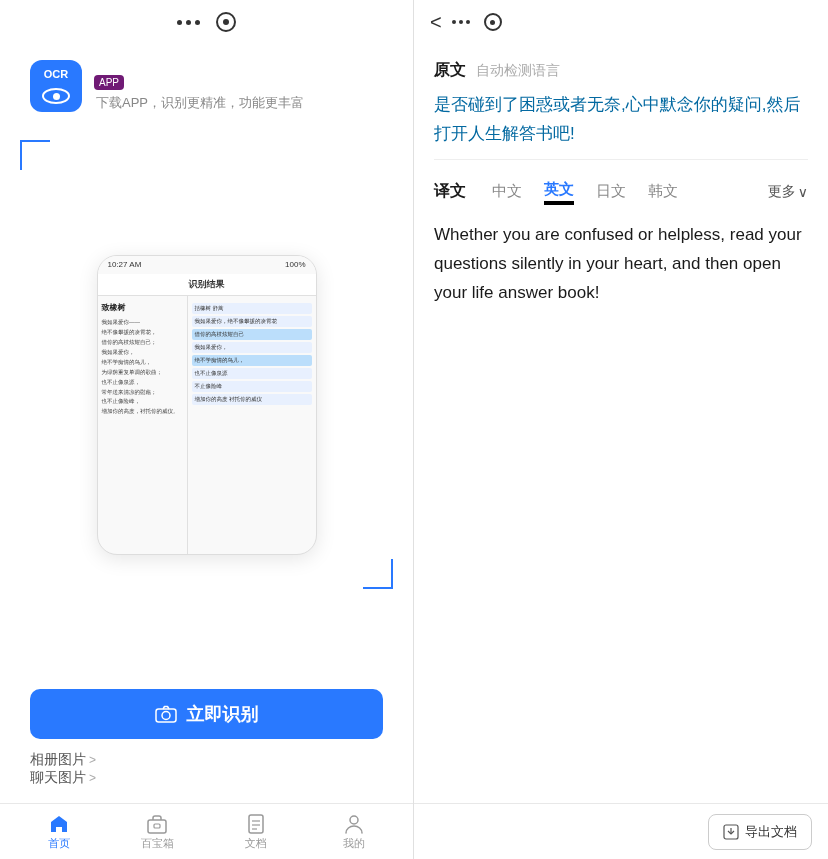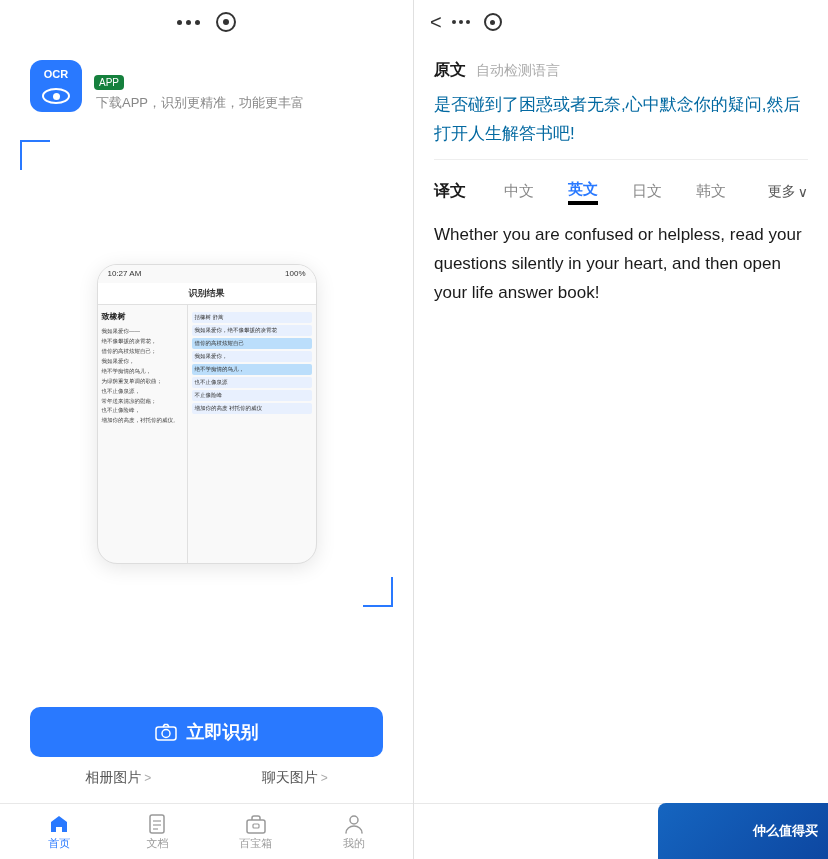--- a/index.html
+++ b/index.html
@@ -82,21 +82,21 @@
     }
     .app-title-row {
       display: flex; align-items: center; gap: 6px;
     }
     .app-title {
       font-size: 26px;
       font-weight: 700;
       color: #1a1a1a;
     }
     .app-badge {
-      background: #15803d;
+      background: #701a75;
       color: white;
       font-size: 10px;
       padding: 2px 5px;
       border-radius: 4px;
       align-self: flex-start;
       margin-top: 14px;
     }
     .app-subtitle {
       font-size: 13px;
       color: #888;
@@ -208,20 +208,21 @@
       gap: 10px;
       cursor: pointer;
     }
     .camera-icon-svg {
       width: 22px; height: 18px;
     }
     .quick-links {
       display: flex;
       justify-content: space-around;
       margin-top: 12px;
+      flex-direction: column;
     }
     .quick-link {
       font-size: 14px;
       color: #555;
       display: flex;
       align-items: center;
       gap: 3px;
     }
     .chevron { font-size: 12px; color: #aaa; }
 
@@ -309,21 +310,21 @@
       color: #0369a1;
       line-height: 1.7;
     }
 
     .target-block {
       padding: 20px 0 10px;
     }
     .lang-tabs {
       display: flex;
       align-items: center;
-      gap: 34px;
+      gap: 22px;
       margin-bottom: 16px;
     }
     .lang-tab {
       font-size: 15px;
       color: #888;
       cursor: pointer;
       padding-bottom: 2px;
     }
     .lang-tab.active {
       color: #2979ff;
@@ -492,37 +493,37 @@
       <div class="nav-icon">
         <svg width="22" height="22" viewBox="0 0 22 22" fill="none">
           <path d="M3 9L11 3L19 9V19H14V14H8V19H3V9Z" fill="#2979ff"></path>
         </svg>
       </div>
       <span>首页</span>
     </div>
     <div class="nav-item">
       <div class="nav-icon">
         <svg width="22" height="22" viewBox="0 0 22 22" fill="none">
+          <rect x="2" y="7" width="18" height="13" rx="2" stroke="#999" stroke-width="1.5"></rect>
+          <path d="M7 7V5C7 3.9 7.9 3 9 3H13C14.1 3 15 3.9 15 5V7" stroke="#999" stroke-width="1.5"></path>
+          <rect x="8" y="11" width="6" height="4" rx="1" stroke="#999" stroke-width="1.2"></rect>
+        </svg>
+      </div>
+      <span>百宝箱</span>
+    </div>
+    <div class="nav-item">
+      <div class="nav-icon">
+        <svg width="22" height="22" viewBox="0 0 22 22" fill="none">
           <rect x="4" y="2" width="14" height="18" rx="2" stroke="#999" stroke-width="1.5"></rect>
           <line x1="7" y1="8" x2="15" y2="8" stroke="#999" stroke-width="1.2"></line>
           <line x1="7" y1="12" x2="15" y2="12" stroke="#999" stroke-width="1.2"></line>
           <line x1="7" y1="16" x2="12" y2="16" stroke="#999" stroke-width="1.2"></line>
         </svg>
       </div>
       <span>文档</span>
-    </div>
-    <div class="nav-item">
-      <div class="nav-icon">
-        <svg width="22" height="22" viewBox="0 0 22 22" fill="none">
-          <rect x="2" y="7" width="18" height="13" rx="2" stroke="#999" stroke-width="1.5"></rect>
-          <path d="M7 7V5C7 3.9 7.9 3 9 3H13C14.1 3 15 3.9 15 5V7" stroke="#999" stroke-width="1.5"></path>
-          <rect x="8" y="11" width="6" height="4" rx="1" stroke="#999" stroke-width="1.2"></rect>
-        </svg>
-      </div>
-      <span>百宝箱</span>
     </div>
     <div class="nav-item">
       <div class="nav-icon">
         <svg width="22" height="22" viewBox="0 0 22 22" fill="none">
           <circle cx="11" cy="7" r="4" stroke="#999" stroke-width="1.5"></circle>
           <path d="M3 20C3 16.134 6.686 13 11 13C15.314 13 19 16.134 19 20" stroke="#999" stroke-width="1.5" stroke-linecap="round"></path>
         </svg>
       </div>
       <span>我的</span>
     </div>
@@ -577,16 +578,13 @@
         <svg width="16" height="16" viewBox="0 0 16 16" fill="none">
           <rect x="1" y="1" width="14" height="14" rx="2" stroke="#555" stroke-width="1.2"></rect>
           <line x1="8" y1="4" x2="8" y2="10" stroke="#555" stroke-width="1.2"></line>
           <polyline points="5,7 8,10 11,7" stroke="#555" stroke-width="1.2" fill="none"></polyline>
         </svg>
         <span>导出文档</span>
       </button>
     </div>
   </div>
 
-  <div class="watermark-overlay">
-    <span class="watermark-text">仲么值得买</span>
-  </div>
 </div>
 
 </body></html>

